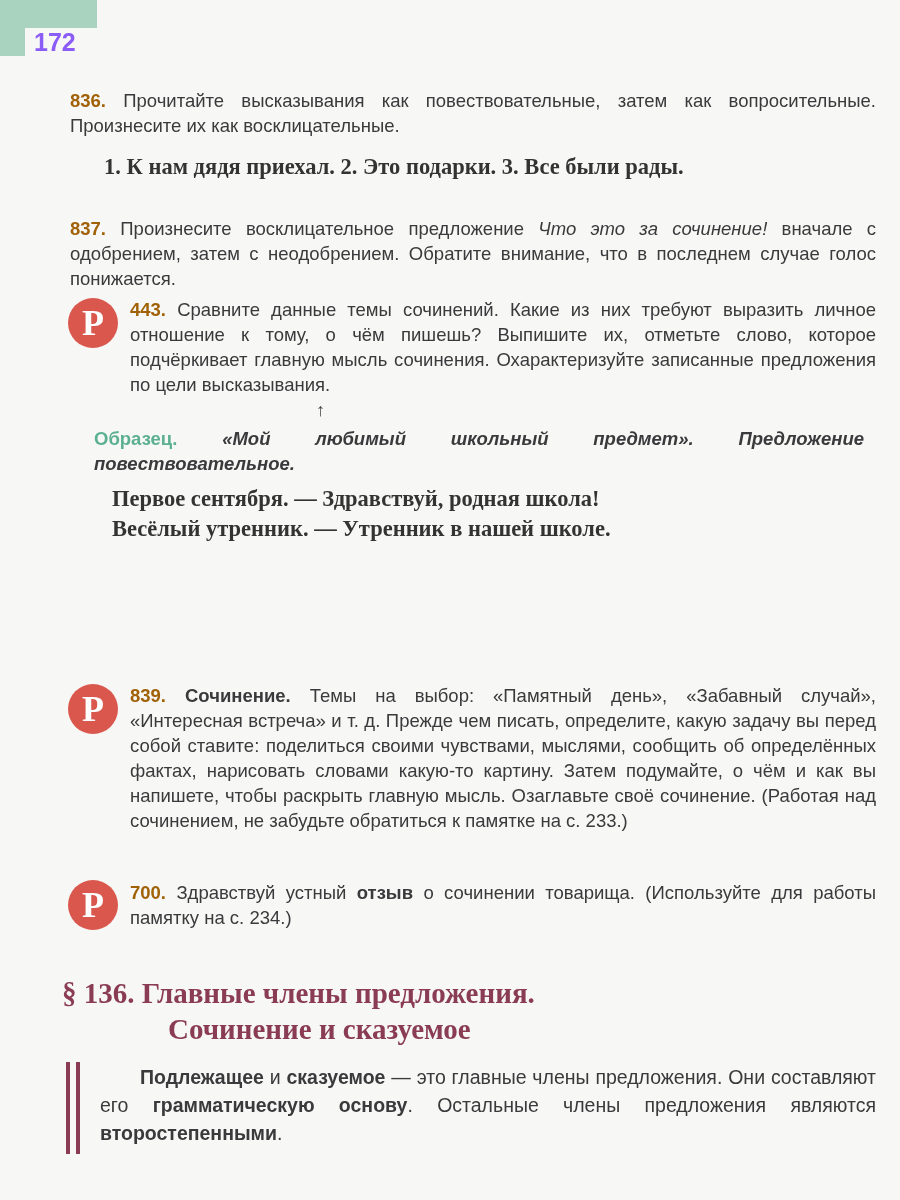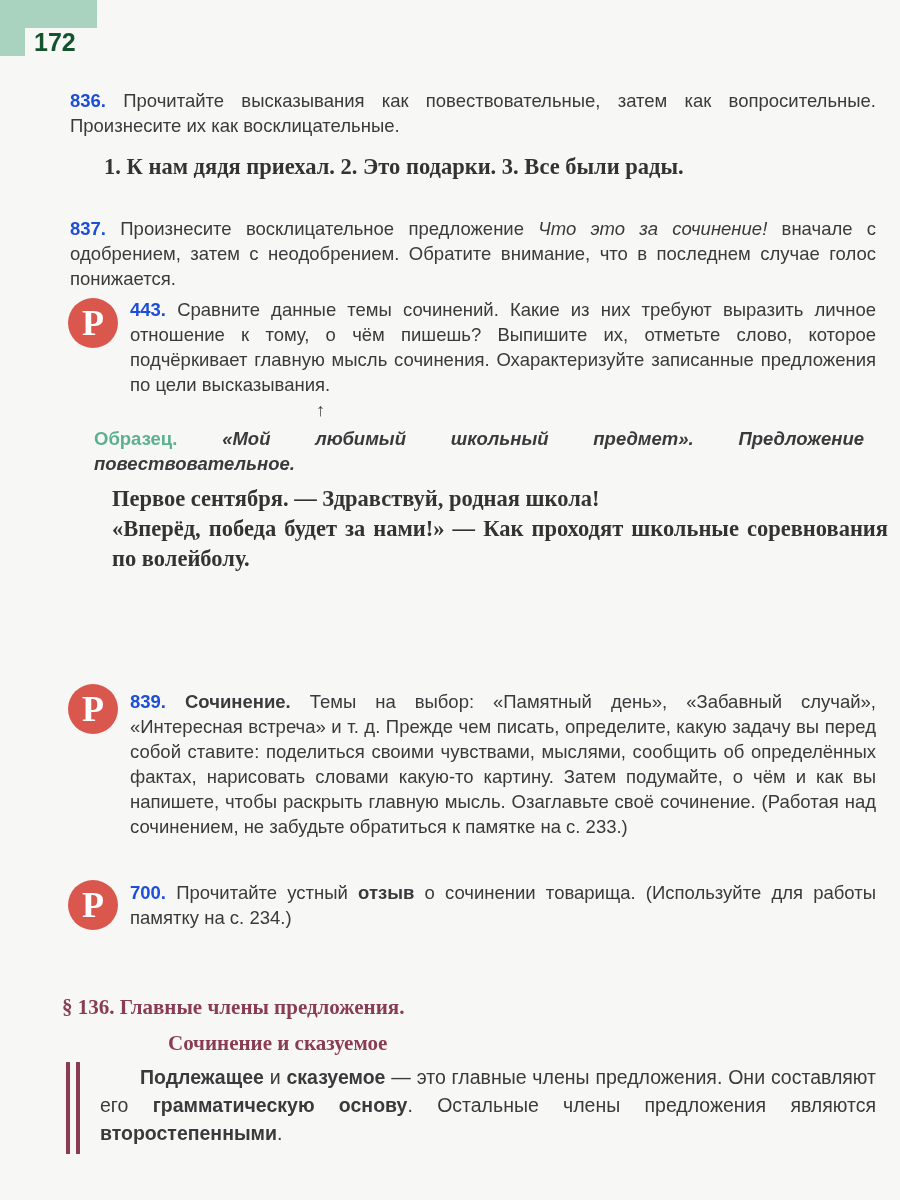--- a/index.html
+++ b/index.html
@@ -1,31 +1,31 @@
 <!DOCTYPE html>
 <html><head>
 <meta charset="utf-8">
 <style>
   html, body { margin:0; padding:0; }
   body { width:900px; height:1200px; background:#f7f7f5; position:relative; overflow:hidden;
          font-family:"Liberation Sans", sans-serif; color:#3a3a3c; }
   .tab-top { position:absolute; left:0; top:0; width:97px; height:28px; background:#a9d3bf; }
   .tab-num { position:absolute; left:0; top:28px; width:25px; height:28px; background:#a9d3bf; }
-  .pagenum { position:absolute; left:34px; top:28px; font-weight:bold; font-size:25px; color:#14532d; }
+  .pagenum { position:absolute; left:34px; top:28px; font-weight:bold; font-size:25px; color:#8b5cf6; }
   .ex { position:absolute; left:70px; width:806px; font-size:18.5px; line-height:25px; text-align:justify; }
-  .num { color:#1d4ed8; font-weight:bold; }
+  .num { color:#a16207; font-weight:bold; }
   .serif { font-family:"Liberation Serif", serif; font-size:22.5px; line-height:30px; color:#333; }
   .p-badge { position:absolute; left:68px; width:50px; height:50px; border-radius:50%; background:#d9574d;
              color:#fff; font-family:"Liberation Serif", serif; font-size:36px; font-weight:bold;
              display:flex; align-items:center; justify-content:center; }
   .obr { color:#5bb090; }
   .it { font-style:italic; }
   .b { font-weight:bold; }
-  .h2 { position:absolute; left:62px; font-family:"Liberation Serif", serif; font-weight:bold; font-size:21px;
-        line-height:34px; color:#8a3c55;margin-top:14px; }
+  .h2 { position:absolute; left:62px; font-family:"Liberation Serif", serif; font-weight:bold; font-size:29px;
+        line-height:34px; color:#8a3c55; }
   .bar { position:absolute; left:66px; top:1062px; width:14px; height:92px; border-left:4px solid #8a3c55; border-right:4px solid #8a3c55; box-sizing:border-box; }
   .arrow { position:absolute; left:316px; top:400px; font-size:18px; color:#444; }
 </style>
 </head>
 <body>
 
 <div class="tab-top"></div>
 <div class="tab-num"></div>
 <div class="pagenum">172</div>
 
@@ -47,34 +47,34 @@
   <span class="num">443.</span>
   <span>Сравните данные темы сочинений. Какие из них требуют выразить личное отношение к тому, о чём пишешь? Выпишите их, отметьте слово, которое подчёркивает главную мысль сочинения. Охарактеризуйте записанные предложения по цели высказывания.</span>
 </div>
 <div class="arrow">↑</div>
 <div class="ex" style="top:426px; left:94px; width:770px;font-weight:bold;">
   <span class="obr">Образец.</span>
   <span class="it">«Мой любимый школьный предмет». Предложение повествовательное.</span>
 </div>
 <div class="ex serif b" style="top:484px; left:100px; width:776px; text-indent:0;margin-left:12px;">
   <div>Первое сентября. — Здравствуй, родная школа!</div>
-  <div>«Вперёд, победа будет за нами!» — Как проходят школьные соревнования по волейболу.</div>
+  <div>Весёлый утренник. — Утренник в нашей школе.</div>
 </div>
 
 <div class="p-badge" style="top:684px;">Р</div>
-<div class="ex" style="top:683px; left:130px; width:746px;margin-top:6px;">
+<div class="ex" style="top:683px; left:130px; width:746px;">
   <span class="num">839.</span>
   <span class="b">Сочинение.</span>
   <span>Темы на выбор: «Памятный день», «Забавный случай», «Интересная встреча» и т. д. Прежде чем писать, определите, какую задачу вы перед собой ставите: поделиться своими чувствами, мыслями, сообщить об определённых фактах, нарисовать словами какую-то картину. Затем подумайте, о чём и как вы напишете, чтобы раскрыть главную мысль. Озаглавьте своё сочинение. (Работая над сочинением, не забудьте обратиться к памятке на с. 233.)</span>
 </div>
 
 <div class="p-badge" style="top:880px;">Р</div>
 <div class="ex" style="top:880px; left:130px; width:746px;">
   <span class="num">700.</span>
-  <span>Прочитайте устный</span>
+  <span>Здравствуй устный</span>
   <span class="b">отзыв</span>
   <span>о сочинении товарища. (Используйте для работы памятку на с. 234.)</span>
 </div>
 
 <div class="h2" style="top:976px;">§ 136. Главные члены предложения.</div>
 <div class="h2" style="top:1012px; left:168px;">Сочинение и сказуемое</div>
 
 <div class="bar"></div>
 <div class="ex" style="top:1063px; left:100px; width:776px; line-height:28px; font-size:19.5px; text-indent:40px;"><span class="b">Подлежащее</span><span> и </span><span class="b">сказуемое</span><span> — это главные члены предложения. Они составляют его </span><span class="b">грамматическую основу</span><span>. Остальные члены предложения являются </span><span class="b">второстепенными</span><span>.</span></div>
 

